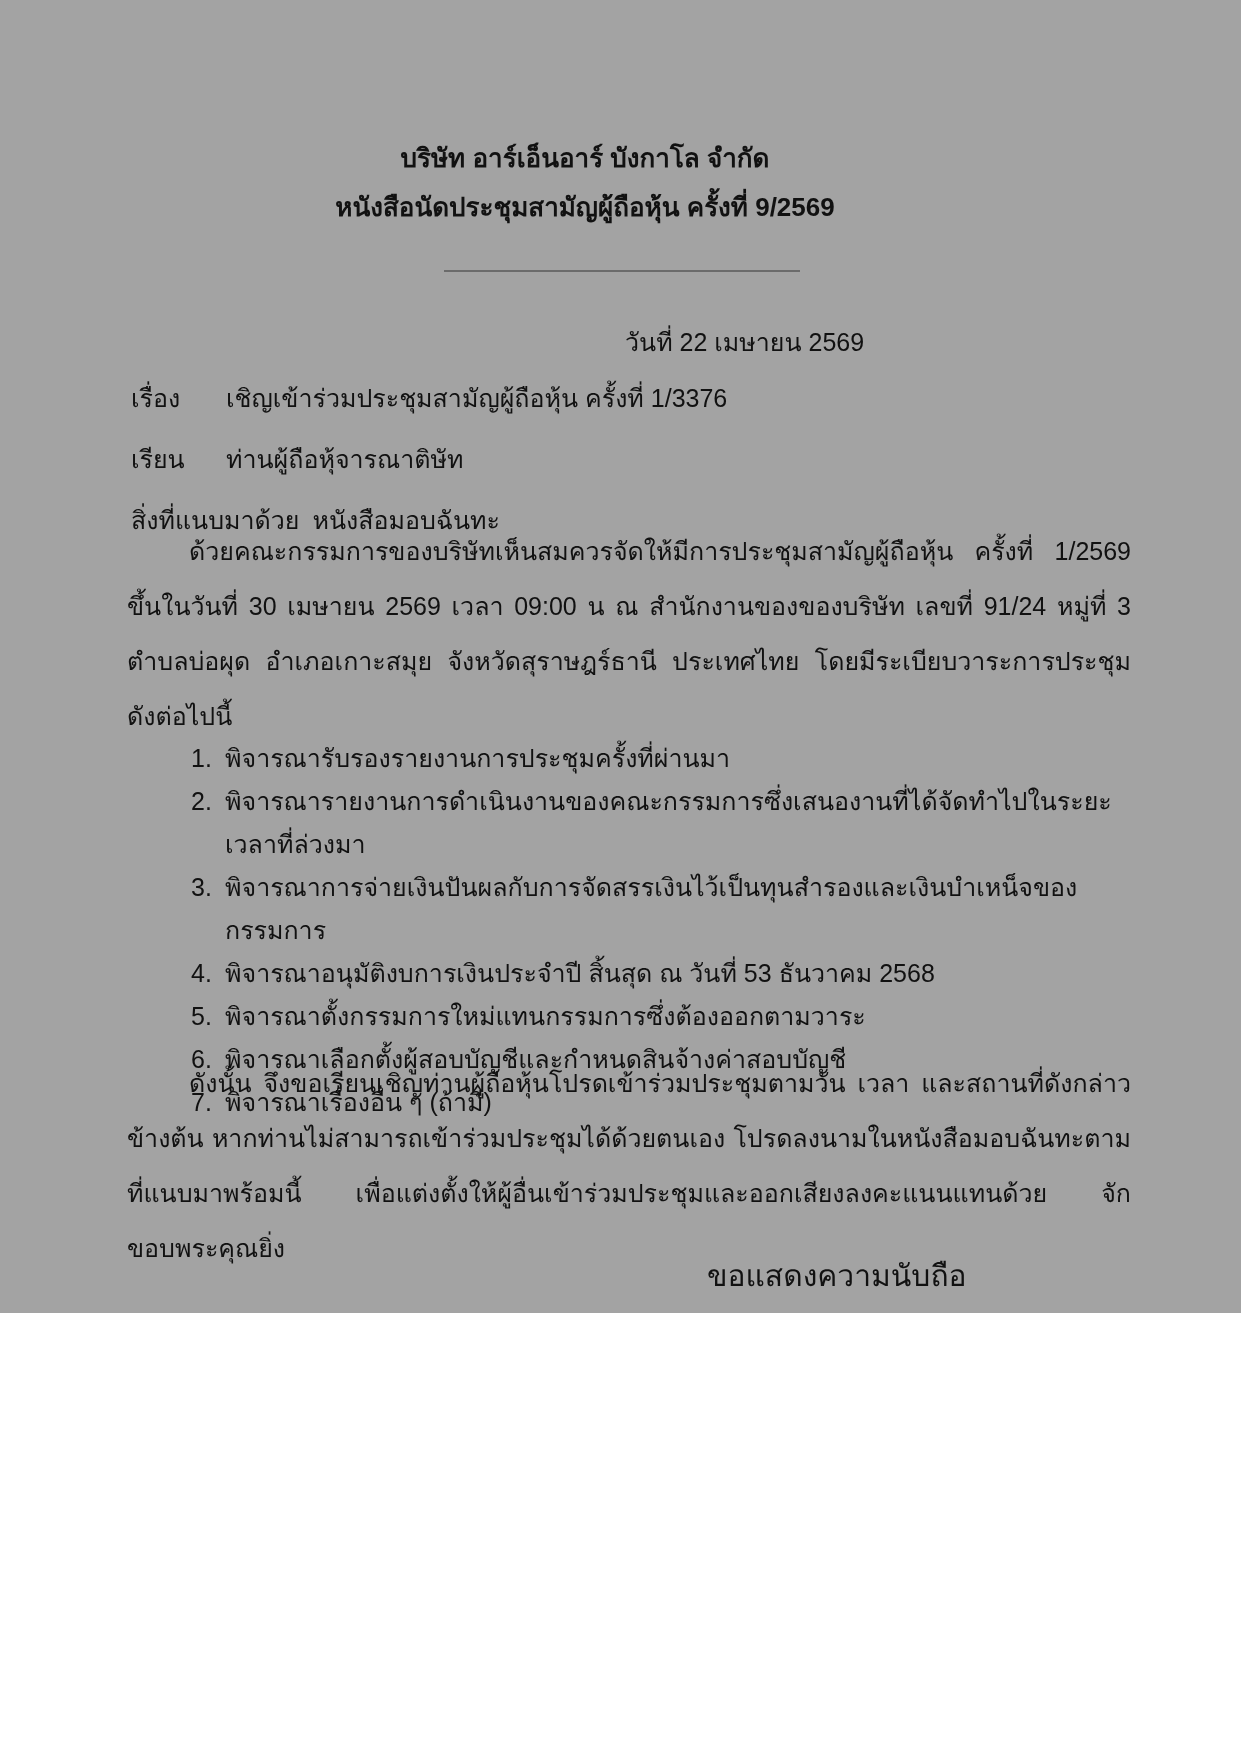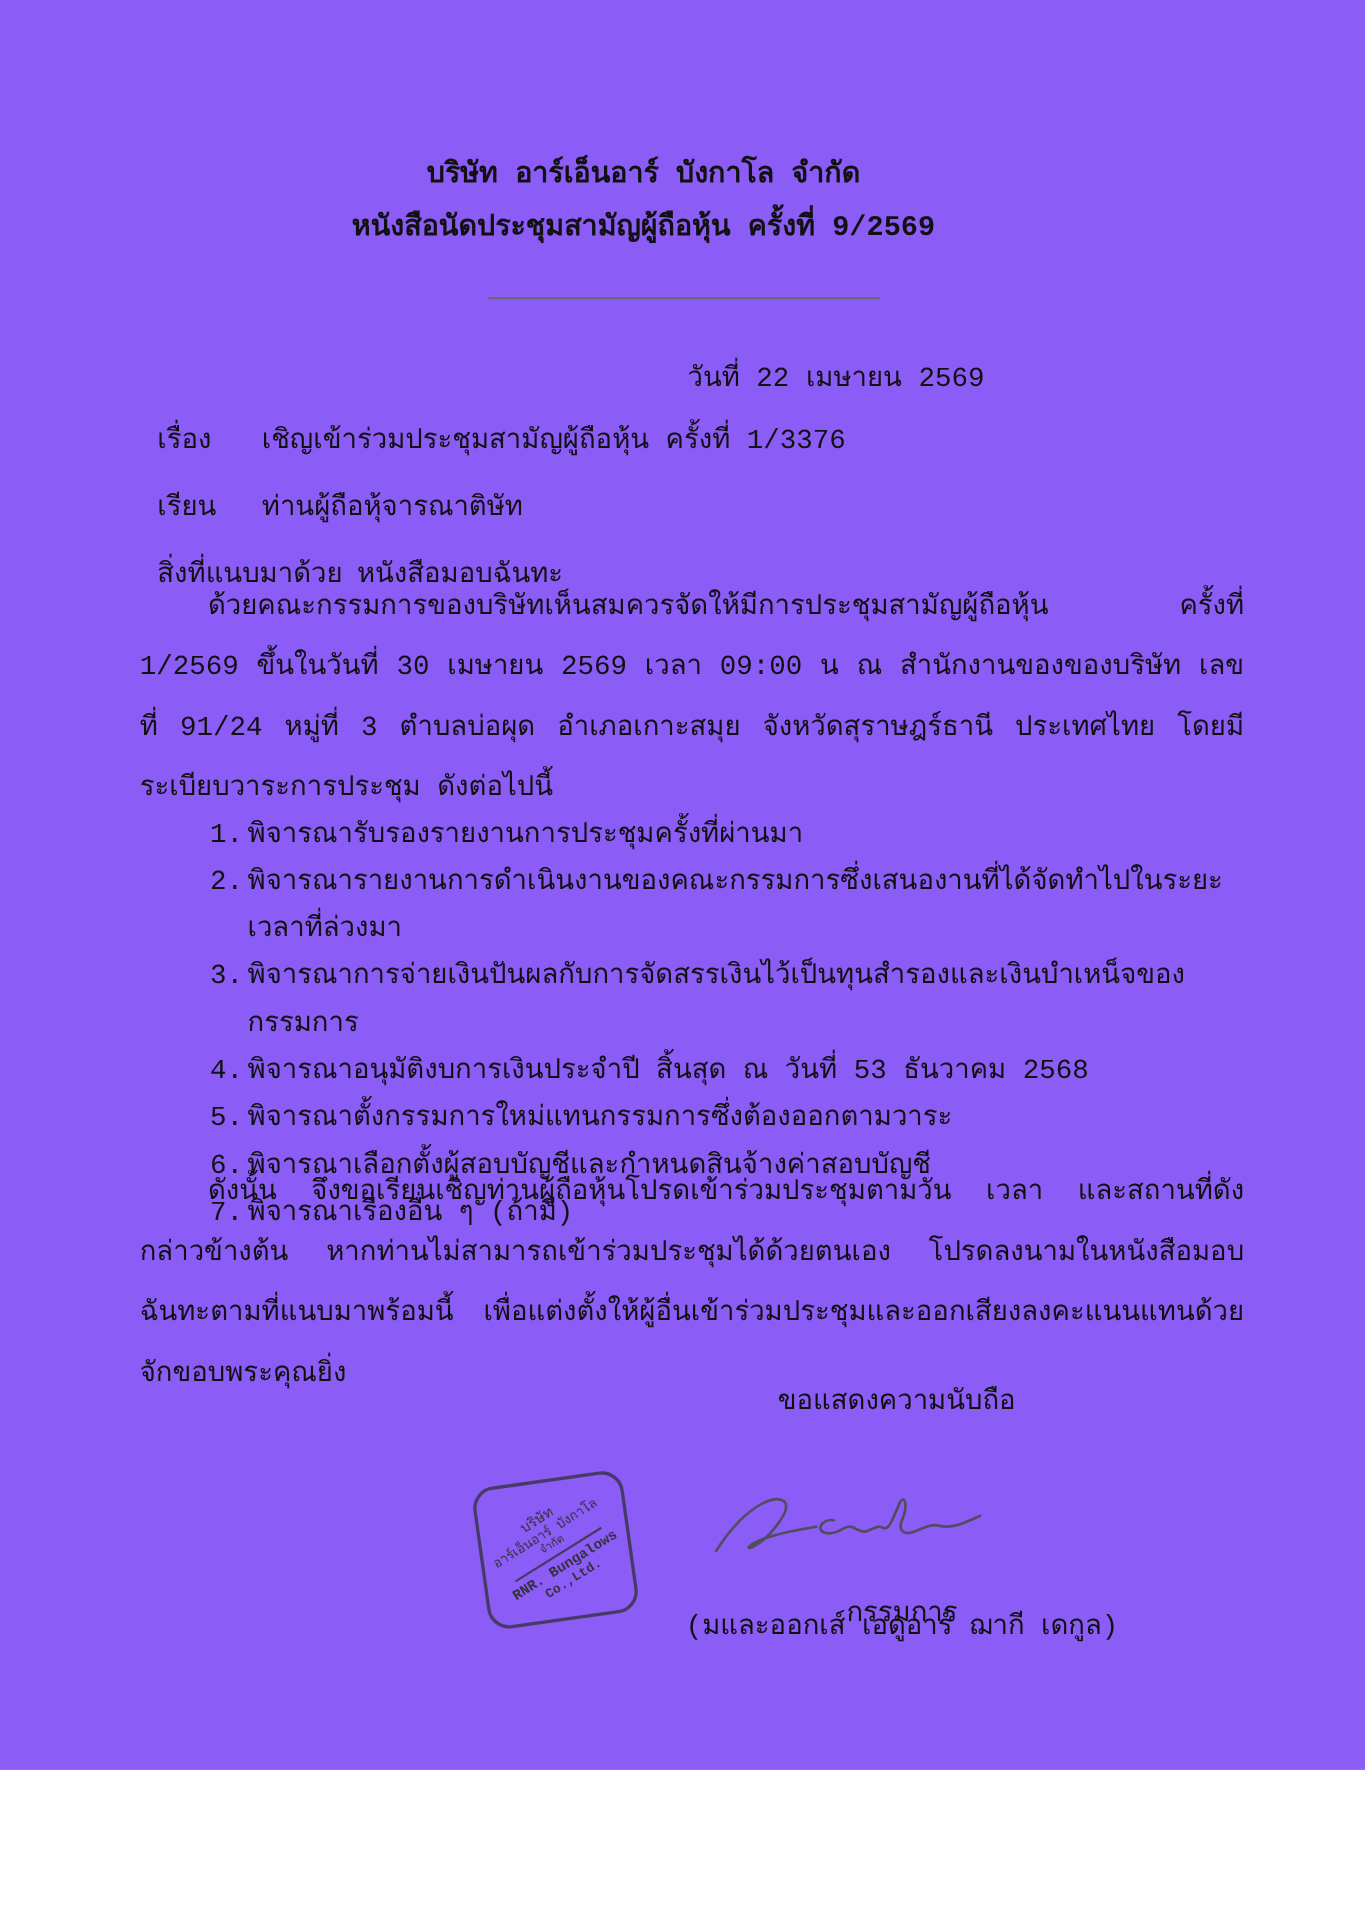--- a/index.html
+++ b/index.html
@@ -1,20 +1,20 @@
 <!DOCTYPE html>
 <html><head>
 <meta charset="utf-8">
 <style>
   html,body { margin:0; padding:0; background:#ffffff; }
   .page {
     position:relative;
-    width:1241px; height:1609px;
-    background:#8b5cf6;
-    font-family:Liberation Mono, monospace;
+    width:1241px; height:1313px;
+    background:#a3a3a3;
+    font-family:Liberation Sans, sans-serif;
     color:#111111;
     overflow:hidden;
   }
   .letter-header {
     position:absolute; top:134px; left:0; width:1170px;
     text-align:center; font-weight:bold;
     font-size:26px; line-height:49px;
   }
   .header-divider {
     position:absolute; top:270px; left:444px; width:356px;
@@ -22,39 +22,39 @@
   }
   .date-line {
     position:absolute; top:290px; left:625px;
     font-size:25px;
     margin-top:32px;
   }
   .meta-block {
     position:absolute; top:378px; left:131px;
     font-size:25px;
   }
-  .meta-row { display:flex; margin-bottom:21px;margin-left:12px; }
+  .meta-row { display:flex; margin-bottom:21px; }
   .meta-label { width:95px; flex:0 0 auto; }
   .meta-label-wide { margin-right:13px; flex:0 0 auto; }
   .para {
     position:absolute; left:127px; width:1004px;
     font-size:25px; line-height:55px;
     text-align:justify; text-indent:62px;
   }
   .para-intro { top:524px; }
   .para-closing { top:1056px; }
   .agenda {
     position:absolute; top:737px; left:191px; width:940px;
     font-size:25px;
   }
   .agenda-row { display:flex; line-height:43px; }
   .agenda-num { width:34px; flex:0 0 auto; }
   .salutation {
     position:absolute; top:1252px; left:707px;
-    font-size:25px;
+    font-size:30px;
   }
   .stamp {
     position:absolute; top:1344px; left:436px;
     width:132px; height:124px;
     border:3px solid rgba(45,45,45,0.78);
     border-radius:20px;
     transform:rotate(-8deg);
     opacity:0.92;
   }
   .stamp-inner {

